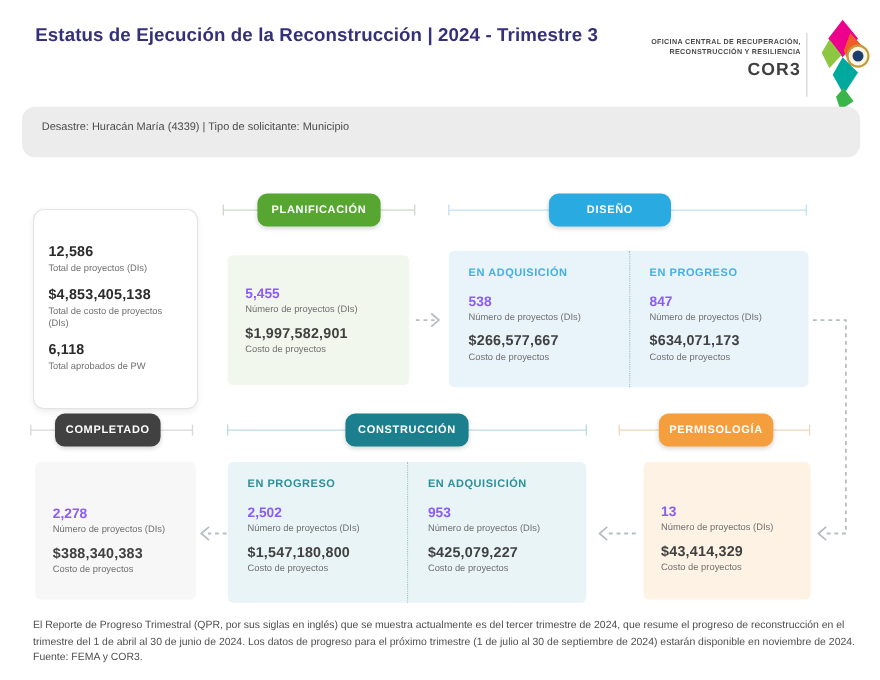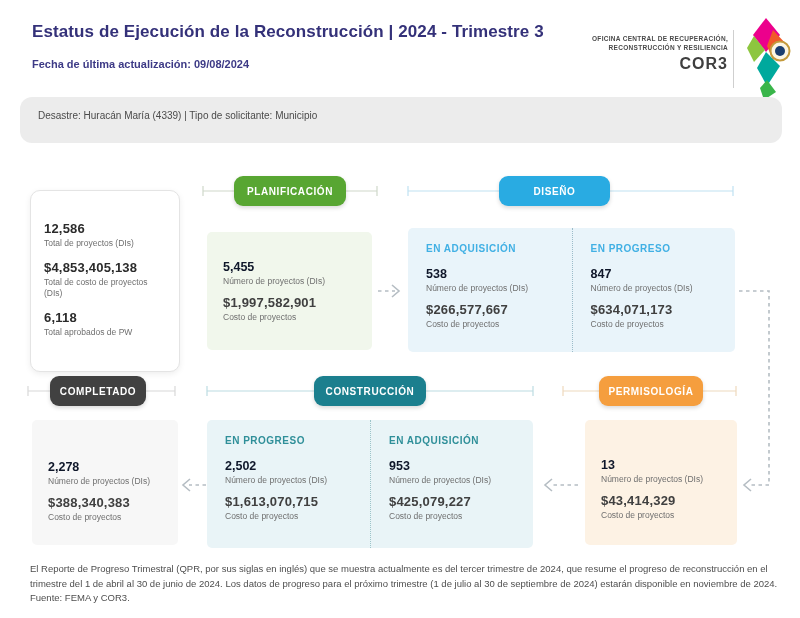--- a/index.html
+++ b/index.html
@@ -45,36 +45,35 @@
   .card-dis  { left:408px; top:228px; width:327px; height:124px; background:#e9f4fa; display:flex; }
   .card-comp { left:32px;  top:420px; width:146px; height:125px; background:#f7f7f7; padding:40px 16px 0 16px; }
   .card-cons { left:207px; top:420px; width:326px; height:128px; background:#e9f4f7; display:flex; }
   .card-perm { left:585px; top:420px; width:152px; height:125px; background:#fdf2e4; padding:38px 16px 0 16px; }
   .subcol { width:50%; padding:15px 16px 0 18px; }
   .subcol + .subcol { border-left:1px dotted #9cbcc9; }
   .card-cons .subcol + .subcol { border-left:1px dotted #9cc4c9; }
   .sub-header { font-size:10px; font-weight:bold; letter-spacing:0.5px; margin-bottom:13px; }
   .hdr-dis  { color:#41b0e4; }
   .hdr-cons { color:#2f8f99; }
-  .count-value { font-size:12.5px; font-weight:bold; color:#0f172a; }
+  .count-value { font-size:12.5px; font-weight:bold; color:#8b5cf6; }
   .count-label { font-size:8.5px; color:#6f6f6f; margin-top:2px; margin-bottom:9px; }
   .cost-value { font-size:13px; font-weight:bold; color:#404040; letter-spacing:0.2px; }
   .cost-label { font-size:8.5px; color:#6f6f6f; margin-top:2px; }
   
   .flow-layer { position:absolute; left:0; top:0; z-index:1; pointer-events:none; }
   
   .footer { position:absolute; left:30px; top:562px; width:748px; font-size:9.5px; color:#4e4e4e; line-height:1.55; }
 </style>
 </head>
 <body>
 
 <div class="page">
 
   <div class="title">Estatus de Ejecución de la Reconstrucción | 2024 - Trimestre 3</div>
-  <div class="updated">Fecha de última actualización: 09/08/2024</div>
 
   <div class="org-block">
     <div class="org-line">OFICINA CENTRAL DE RECUPERACIÓN,</div>
     <div class="org-line">RECONSTRUCCIÓN Y RESILIENCIA</div>
     <div class="org-acronym">COR3</div>
   </div>
   <div class="org-divider"></div>
   <svg class="logo-svg" width="52" height="86" viewBox="0 0 52 86">
     <polygon points="26,2 40,19 26,36 13,19" fill="#ec008c"></polygon>
     <polygon points="33,14 46,28 33,44 27,30" fill="#f15a29"></polygon>
@@ -177,21 +176,21 @@
     <div class="count-label">Número de proyectos (DIs)</div>
     <div class="cost-value">$388,340,383</div>
     <div class="cost-label">Costo de proyectos</div>
   </div>
 
   <div class="phase-card card-cons">
     <div class="subcol">
       <div class="sub-header hdr-cons">EN PROGRESO</div>
       <div class="count-value">2,502</div>
       <div class="count-label">Número de proyectos (DIs)</div>
-      <div class="cost-value">$1,613,070,715</div>
+      <div class="cost-value">$1,547,180,800</div>
       <div class="cost-label">Costo de proyectos</div>
     </div>
     <div class="subcol">
       <div class="sub-header hdr-cons">EN ADQUISICIÓN</div>
       <div class="count-value">953</div>
       <div class="count-label">Número de proyectos (DIs)</div>
       <div class="cost-value">$425,079,227</div>
       <div class="cost-label">Costo de proyectos</div>
     </div>
   </div>

